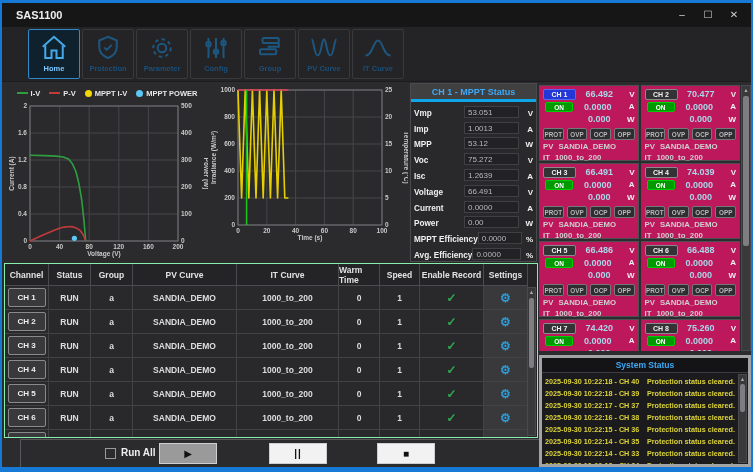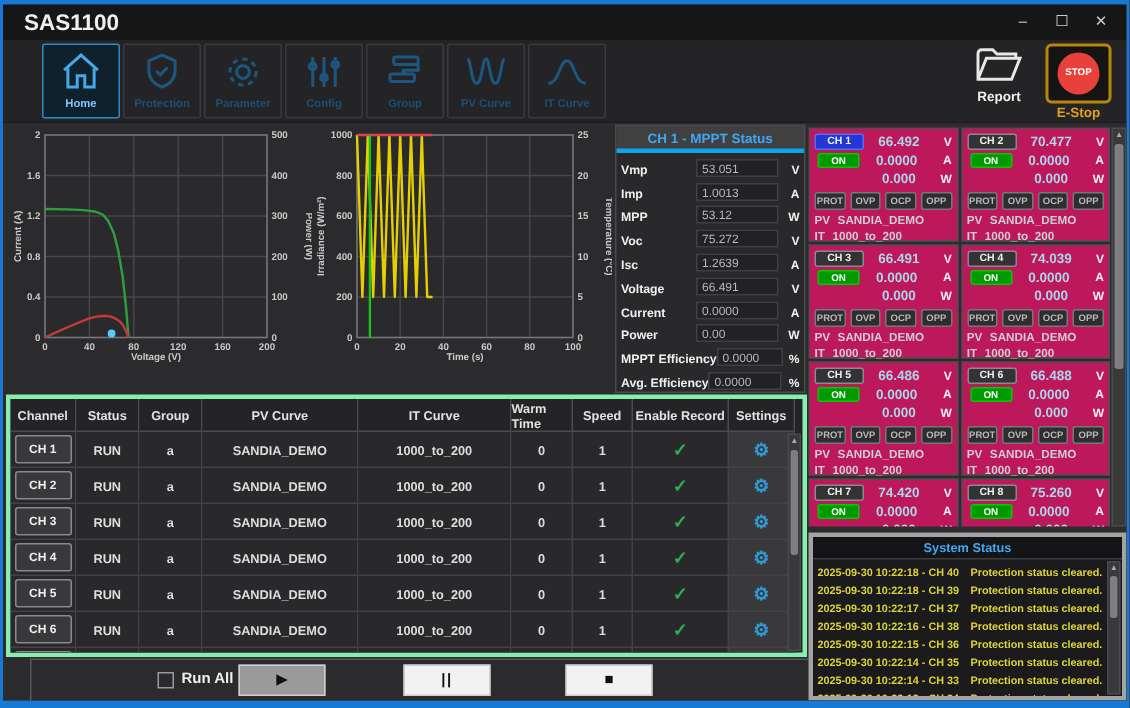--- a/index.html
+++ b/index.html
@@ -6,21 +6,21 @@
   html,body { background:#555; }
   body { font-family:"Liberation Sans", sans-serif; }
   .win { position:relative; width:753px; height:472px; background:#2c2c2e;
          border:2px solid #1779d6; border-top-width:3px; border-bottom-width:5px; overflow:hidden; }
   
   .titlebar { position:absolute; left:0; top:0; right:0; height:24px; background:#161616; display:flex; align-items:center; }
   .logo { display:flex; align-items:center; margin-left:4px; }
   .flag { width:26px; height:16px; background:#d41f26; clip-path:polygon(0 0,100% 28%,55% 55%,100% 78%,0 100%); margin-right:2px; }
   .brand { font-size:16px; font-weight:bold; color:#fff; letter-spacing:1px; }
   .brand .red { color:#d41f26; }
-  .apptitle { color:#efefef; font-size:15px; font-weight:bold; margin-left:14px; }
+  .apptitle { color:#efefef; font-size:11px; font-weight:bold; margin-left:14px; }
   .winbtns { margin-left:auto; display:flex; gap:4px; margin-right:6px; }
   .winbtn { width:22px; height:16px; color:#cfcfcf; font-size:10px; text-align:center; line-height:16px; cursor:default; }
   
   .toolbar { position:absolute; left:0; top:24px; right:0; height:55px; background:#242426; border-bottom:1px solid #1c1c1e; display:flex; align-items:center; }
   .navitem { width:52px; height:50px; margin-left:2px; border:1px solid #3a3a3c; border-radius:2px;
              display:flex; flex-direction:column; align-items:center; justify-content:flex-start; padding-top:3px; }
   .navitem:first-child { margin-left:26px; }
   .navitem .nicon { width:30px; height:30px; color:#1d567f; }
   .navitem .nlabel { font-size:7.5px; font-weight:bold; color:#1b4f7a; margin-top:1px; white-space:nowrap; }
   .navitem.active { background:#10212e; border-color:#2f89c9; }
@@ -88,21 +88,21 @@
   .sb { position:absolute; width:10px; background:#39393c; border:1px solid #4a4a4e; }
   .sb .arr { height:9px; color:#aaa; font-size:5.5px; text-align:center; line-height:9px; }
   .sb .thumb { position:absolute; left:1px; right:1px; background:#7e7e82; border-radius:2px; }
   #sb-cards { right:0; top:0; height:266px; }
   #sb-cards .thumb { top:10px; height:150px; }
   #sb-sys { right:1px; top:16px; bottom:1px; width:9px; }
   #sb-sys .thumb { top:9px; height:28px; }
   #sb-table { right:1px; top:23px; bottom:1px; width:9px; }
   #sb-table .thumb { top:10px; height:70px; }
   
-  .tablewrap { position:absolute; left:2px; top:180px; width:534px; height:175px; border:3px solid #86efac; overflow:hidden; background:#252528; }
+  .tablewrap { position:absolute; left:2px; top:180px; width:534px; height:175px; border:1px solid #86efac; overflow:hidden; background:#252528; }
   .trow { display:grid; grid-template-columns:44px 42px 42px 104px 102px 41px 40px 64px 44px; }
   .thead .cell { height:22px; background:#242427; border-right:1px solid #4c4c50; border-bottom:1px solid #4c4c50;
                  color:#e2e2e2; font-size:8.5px; font-weight:bold; display:flex; align-items:center; justify-content:center; }
   .tbody .trow .cell { height:24px; background:#29292c; border-right:1px solid #434346; border-bottom:1px solid #434346;
                        color:#dedede; font-size:8.5px; font-weight:bold; display:flex; align-items:center; justify-content:center; }
   .chcell { width:38px; height:19px; background:#39393c; border:1px solid #8a8a8d; border-radius:2px;
             color:#efefef; font-size:8px; font-weight:bold; display:flex; align-items:center; justify-content:center; }
   .check { color:#2fae4f; font-size:12px; font-weight:bold; }
   .gear { color:#2e9bd6; font-size:12px; }
   .setcell { background:#39393c !important; }
@@ -174,40 +174,43 @@
           <path d="M2 5 C4 5 4 18 7 18 C10 18 10 5 12 5 C14 5 14 18 17 18 C20 18 20 5 22 5"></path>
         </svg>
       <div class="nlabel">PV Curve</div>
     </div>
     <div class="navitem">
       <svg class="nicon" viewBox="0 0 24 24" fill="none" stroke="currentColor" stroke-width="1.6">
           <path d="M2 18 C8 18 8 6 12 6 C16 6 16 18 22 18"></path>
         </svg>
       <div class="nlabel">IT Curve</div>
     </div>
-    <div class="tb-right">
-      <div class="report">
-        <svg viewBox="0 0 24 20" fill="none" stroke="currentColor" stroke-width="1.4">
-            <path d="M2 5 C2 4 2.6 3 4 3 H9 L11 5 H20 V7"></path>
-            <path d="M2 5 V17 H18 L22 7 H6 L2 17"></path>
-          </svg>
-        <div class="rlabel">Report</div>
-      </div>
-      <div class="estop-wrap">
-        <div class="estop">
-          <div class="ecirc">STOP</div>
-        </div>
-        <div class="estop-label">E-Stop</div>
-      </div>
-    </div>
   </div>
 
   <div class="main">
 
     <div class="panel chart" id="chart1">
+      <div class="legend">
+          <div class="lg line">
+            <span class="sw" style="background: rgb(47, 158, 65);"></span>
+            <span>I-V</span>
+          </div>
+          <div class="lg line">
+            <span class="sw" style="background: rgb(194, 58, 58);"></span>
+            <span>P-V</span>
+          </div>
+          <div class="lg dot">
+            <span class="sw" style="background: rgb(241, 216, 0);"></span>
+            <span>MPPT I-V</span>
+          </div>
+          <div class="lg dot">
+            <span class="sw" style="background: rgb(91, 200, 245);"></span>
+            <span>MPPT POWER</span>
+          </div>
+        </div>
       <svg width="202" height="159">
           <rect x="24" y="5" width="148" height="135" fill="#2a2a2d" stroke="none"></rect>
           <line x1="24" y1="5" x2="24" y2="140" stroke="#47474b" stroke-width="1"></line>
           <line x1="53.6" y1="5" x2="53.6" y2="140" stroke="#47474b" stroke-width="1"></line>
           <line x1="83.2" y1="5" x2="83.2" y2="140" stroke="#47474b" stroke-width="1"></line>
           <line x1="112.8" y1="5" x2="112.8" y2="140" stroke="#47474b" stroke-width="1"></line>
           <line x1="142.4" y1="5" x2="142.4" y2="140" stroke="#47474b" stroke-width="1"></line>
           <line x1="172" y1="5" x2="172" y2="140" stroke="#47474b" stroke-width="1"></line>
           <line x1="24" y1="140" x2="172" y2="140" stroke="#47474b" stroke-width="1"></line>
           <line x1="24" y1="113" x2="172" y2="113" stroke="#47474b" stroke-width="1"></line>

